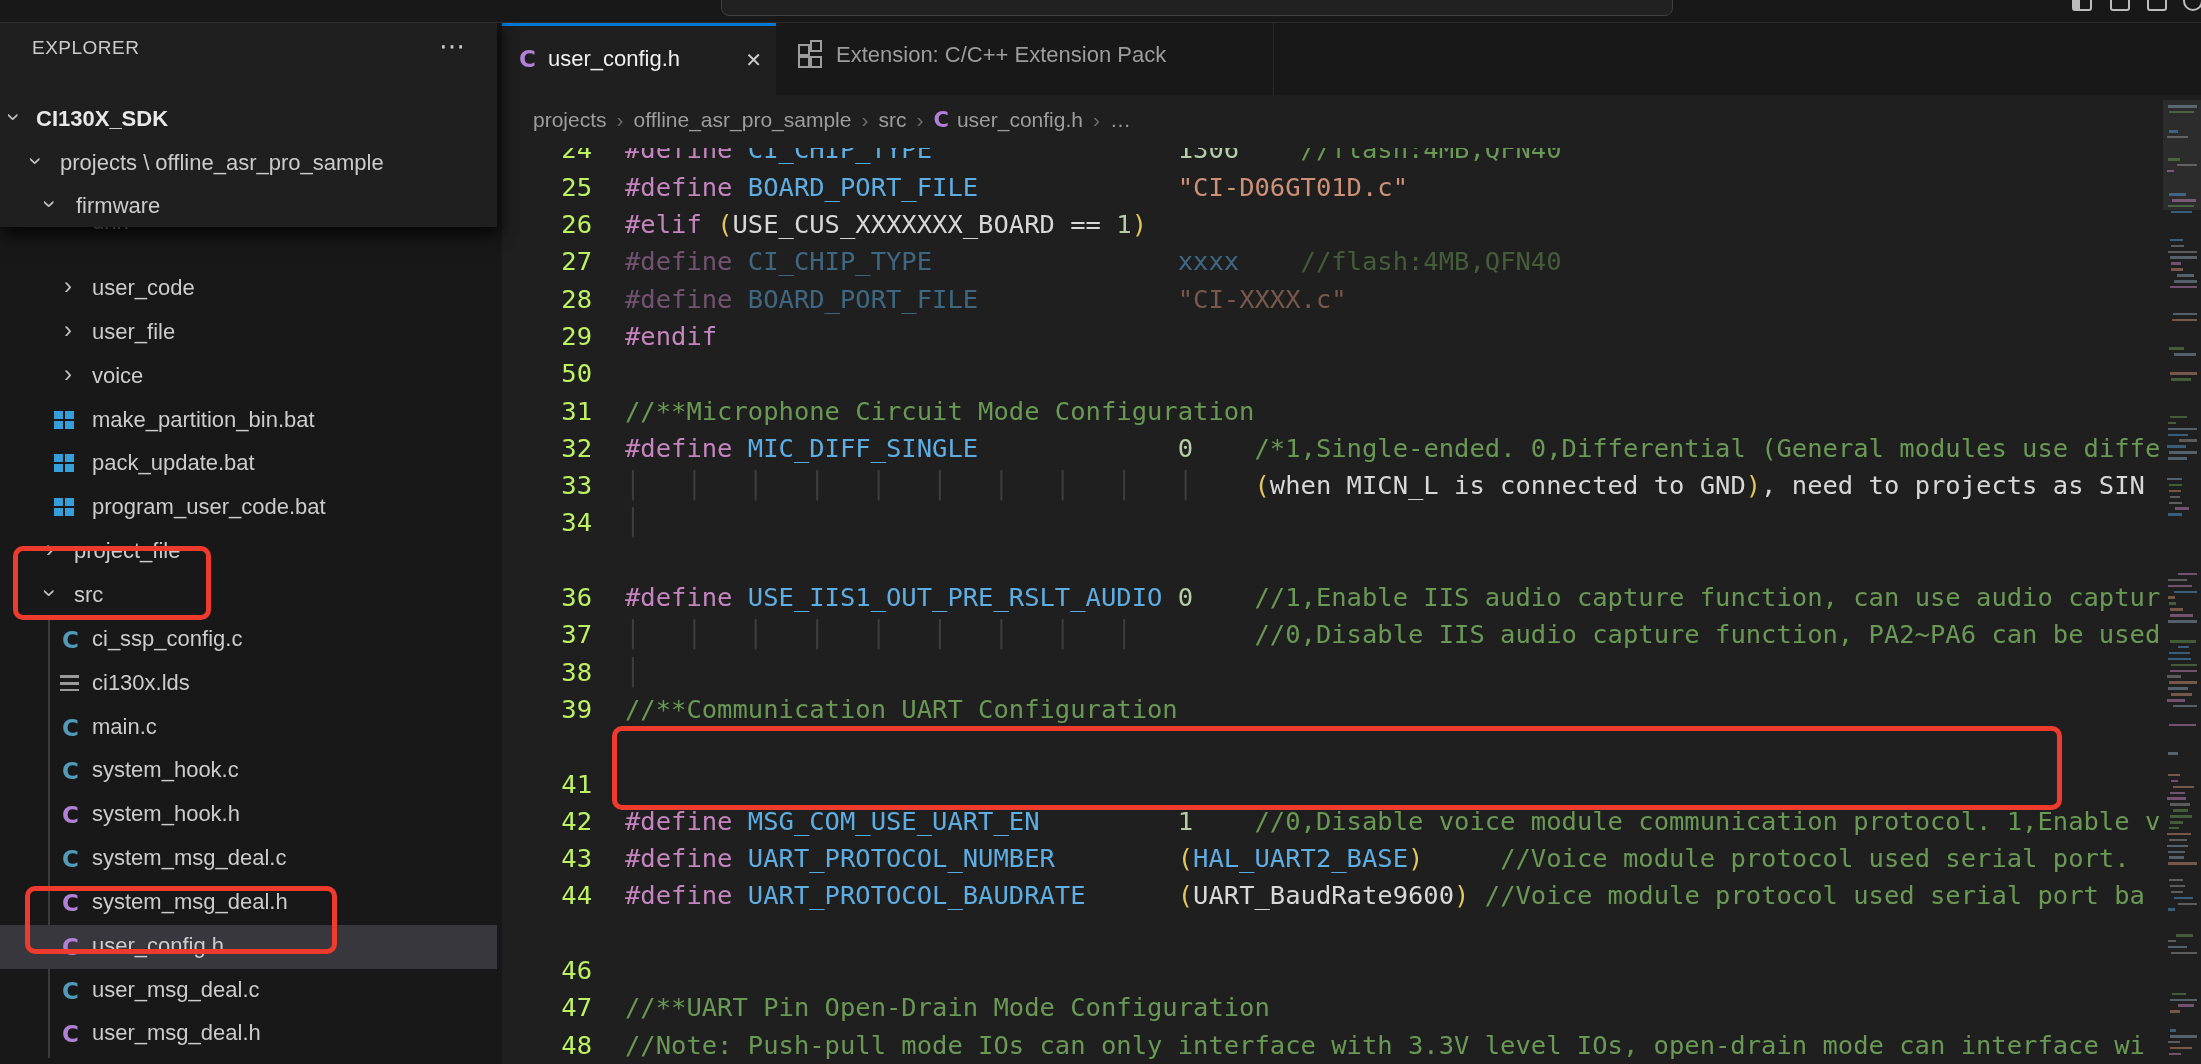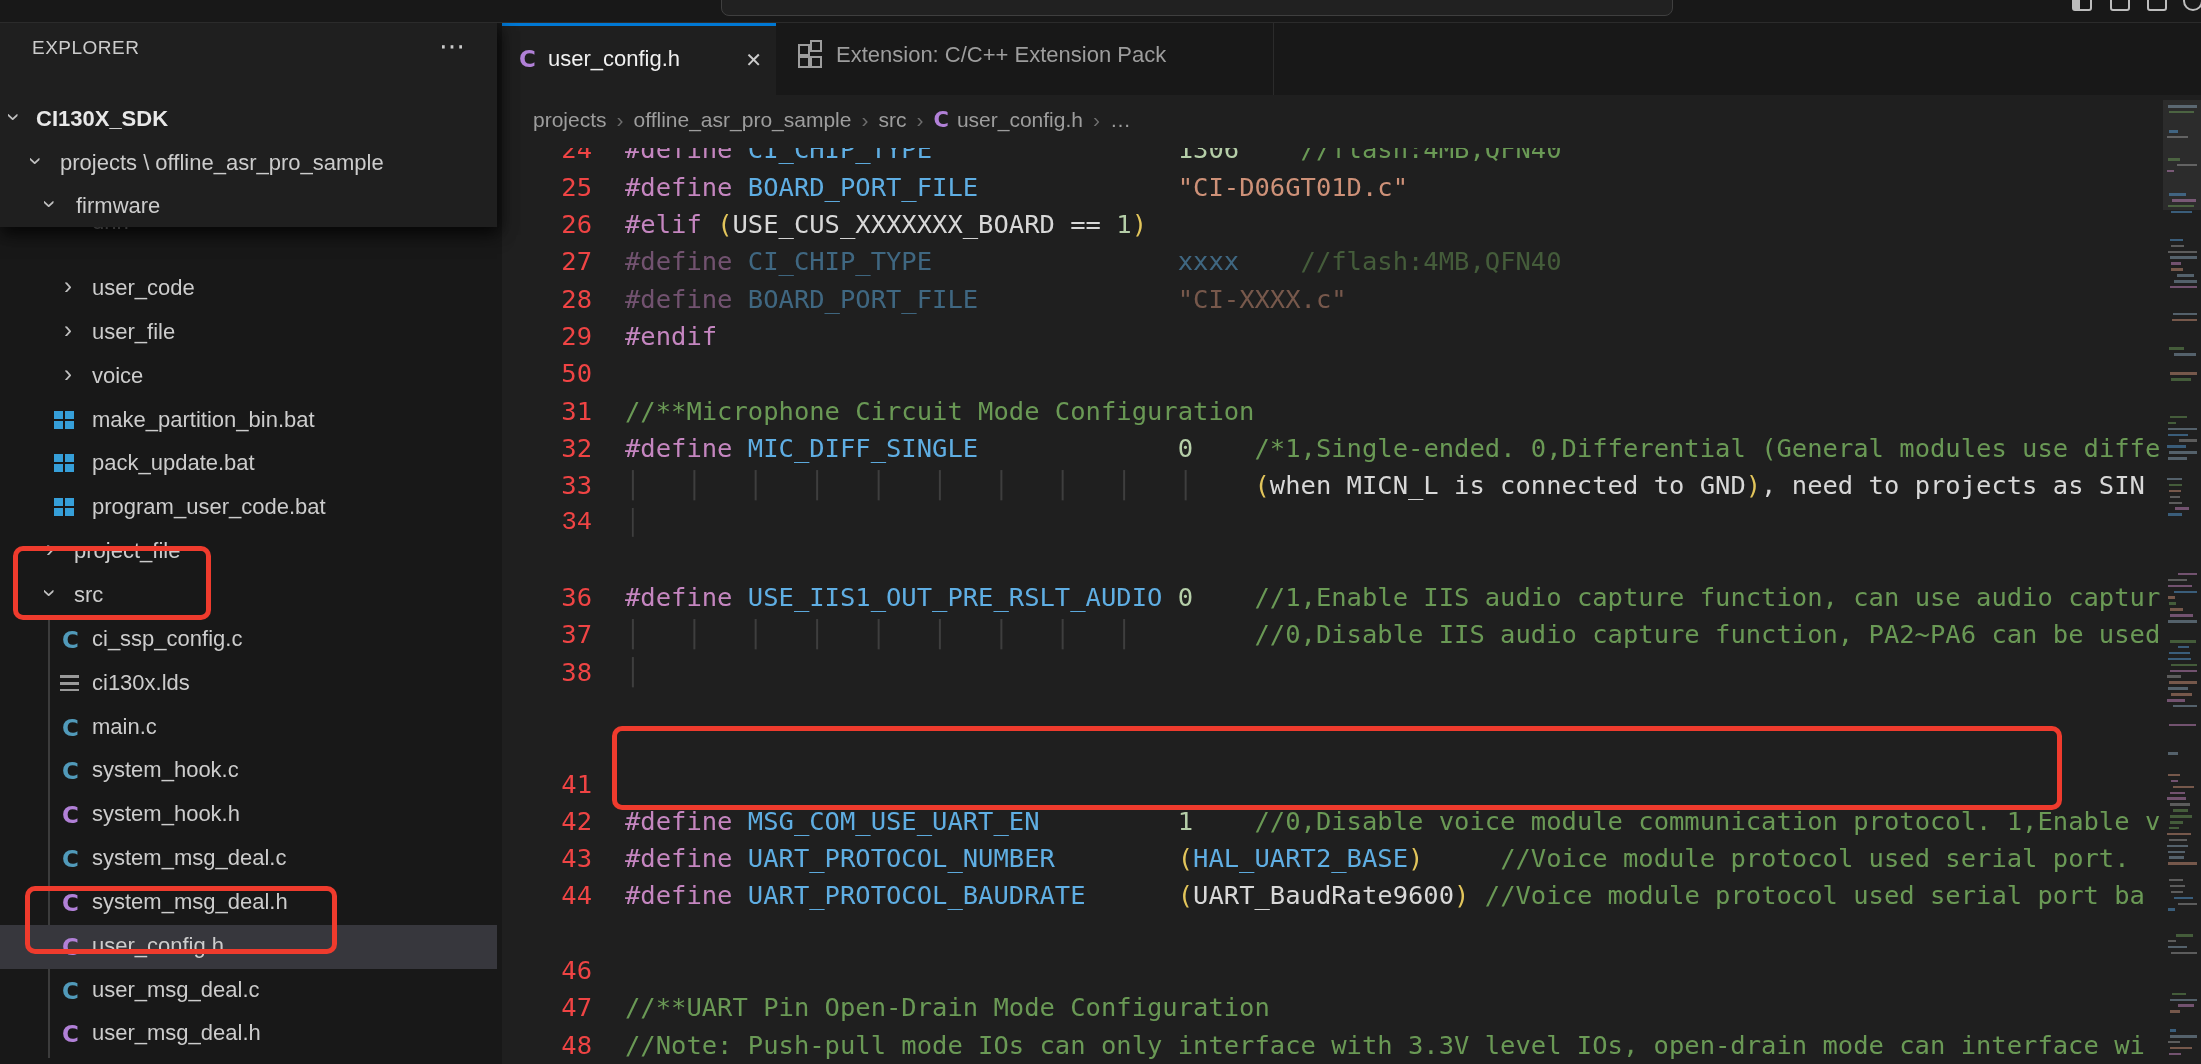--- a/index.html
+++ b/index.html
@@ -55,21 +55,21 @@
   #breadcrumbs{left:502px;top:95px;width:1661px;height:53px;background:#1f1f1f;z-index:4;
     font-size:21px;color:#9d9d9d;}
   #breadcrumbs .bc-wrap{position:absolute;left:31px;top:13px;white-space:nowrap;}
   .bc-item{cursor:pointer;}
   .bc-sep{margin:0 10px;color:#6e6e6e;}
   .bc-cicon{color:#b180d7;font-weight:bold;font-family:"DejaVu Sans",sans-serif;margin-right:8px;}
 
   #code-area{left:502px;top:95px;width:1661px;height:969px;overflow:hidden;z-index:1;}
   .cline{position:absolute;left:0;height:37px;white-space:pre;
     font-family:"DejaVu Sans Mono","Liberation Mono",monospace;font-size:25.5px;line-height:37px;}
-  .cline .ln{display:inline-block;width:90px;text-align:right;color:#ef4444;margin-right:33px;}
+  .cline .ln{display:inline-block;width:90px;text-align:right;color:#bef264;margin-right:33px;}
   .cline.dim .tok{opacity:.5;}
   .tok.kw{color:#C586C0;} .tok.id{color:#5FAEE3;} .tok.num{color:#B5CEA8;}
   .tok.str{color:#CE9178;} .tok.com{color:#6A9955;} .tok.pl{color:#D8D8D8;}
   .tok.pl2{color:#D8D8D8;} .tok.yp{color:#E2C55B;} .tok.gd{color:#3E3E3E;}
 
   
   #minimap{left:2163px;top:95px;width:38px;height:969px;background:#1f1f1f;z-index:5;}
   #minimap-slider{position:absolute;left:0;top:5px;width:38px;height:110px;background:rgba(255,255,255,.06);}
   .mm-bar{position:absolute;height:2.5px;opacity:.5;}
 
@@ -225,24 +225,25 @@
       <div class="cline" style="top: 36.4px;"><span class="ln">24</span><span class="tok kw">#define</span><span class="tok pl"> </span><span class="tok id">CI_CHIP_TYPE</span><span class="tok pl">                </span><span class="tok num">1306</span><span class="tok pl">    </span><span class="tok com">//flash:4MB,QFN40</span></div>
       <div class="cline" style="top: 73.7px;"><span class="ln">25</span><span class="tok kw">#define</span><span class="tok pl"> </span><span class="tok id">BOARD_PORT_FILE</span><span class="tok pl">             </span><span class="tok str">"CI-D06GT01D.c"</span></div>
       <div class="cline" style="top: 111px;"><span class="ln">26</span><span class="tok kw">#elif</span><span class="tok pl"> </span><span class="tok yp">(</span><span class="tok pl">USE_CUS_XXXXXXX_BOARD == </span><span class="tok num">1</span><span class="tok yp">)</span></div>
       <div class="cline dim" style="top: 148.3px;"><span class="ln">27</span><span class="tok kw">#define</span><span class="tok pl"> </span><span class="tok id">CI_CHIP_TYPE</span><span class="tok pl">                </span><span class="tok id">xxxx</span><span class="tok pl">    </span><span class="tok com">//flash:4MB,QFN40</span></div>
       <div class="cline dim" style="top: 185.6px;"><span class="ln">28</span><span class="tok kw">#define</span><span class="tok pl"> </span><span class="tok id">BOARD_PORT_FILE</span><span class="tok pl">             </span><span class="tok str">"CI-XXXX.c"</span></div>
       <div class="cline" style="top: 222.9px;"><span class="ln">29</span><span class="tok kw">#endif</span></div>
       <div class="cline" style="top: 260.2px;"><span class="ln">50</span></div>
       <div class="cline" style="top: 297.5px;"><span class="ln">31</span><span class="tok com">//**Microphone Circuit Mode Configuration</span></div>
       <div class="cline" style="top: 334.8px;"><span class="ln">32</span><span class="tok kw">#define</span><span class="tok pl"> </span><span class="tok id">MIC_DIFF_SINGLE</span><span class="tok pl">             </span><span class="tok num">0</span><span class="tok pl">    </span><span class="tok com">/*1,Single-ended. 0,Differential (General modules use diffe</span></div>
       <div class="cline" style="top: 372.1px;"><span class="ln">33</span><span class="tok gd">│   │   │   │   │   │   │   │   │   │</span><span class="tok pl">    </span><span class="tok yp">(</span><span class="tok pl">when MICN_L is connected to GND</span><span class="tok yp">)</span><span class="tok pl">, need to projects as SIN</span></div>
-      <div class="cline" style="top: 409.4px; font-family: Liberation Mono, monospace;"><span class="ln">34</span><span class="tok gd">│</span></div>
+      <div class="cline" style="top: 409.4px;"><span class="ln">34</span><span class="tok gd">│</span></div>
       <div class="cline" style="top: 484px;"><span class="ln">36</span><span class="tok kw">#define</span><span class="tok pl"> </span><span class="tok id">USE_IIS1_OUT_PRE_RSLT_AUDIO</span><span class="tok pl"> </span><span class="tok num">0</span><span class="tok pl">    </span><span class="tok com">//1,Enable IIS audio capture function, can use audio captur</span></div>
       <div class="cline" style="top: 521.3px;"><span class="ln">37</span><span class="tok gd">│   │   │   │   │   │   │   │   │</span><span class="tok pl">        </span><span class="tok com">//0,Disable IIS audio capture function, PA2~PA6 can be used</span></div>
       <div class="cline" style="top: 558.6px;"><span class="ln">38</span><span class="tok gd">│</span></div>
+      <div class="cline" style="top: 595.9px;"><span class="ln">39</span><span class="tok com">//**Communication UART Configuration</span></div>
       <div class="cline" style="top: 670.5px;"><span class="ln">41</span></div>
       <div class="cline" style="top: 707.8px;"><span class="ln">42</span><span class="tok kw">#define</span><span class="tok pl"> </span><span class="tok id">MSG_COM_USE_UART_EN</span><span class="tok pl">         </span><span class="tok num">1</span><span class="tok pl">    </span><span class="tok com">//0,Disable voice module communication protocol. 1,Enable v</span></div>
       <div class="cline" style="top: 745.1px;"><span class="ln">43</span><span class="tok kw">#define</span><span class="tok pl"> </span><span class="tok id">UART_PROTOCOL_NUMBER</span><span class="tok pl">        </span><span class="tok yp">(</span><span class="tok id">HAL_UART2_BASE</span><span class="tok yp">)</span><span class="tok pl">     </span><span class="tok com">//Voice module protocol used serial port.</span></div>
       <div class="cline" style="top: 782.4px;"><span class="ln">44</span><span class="tok kw">#define</span><span class="tok pl"> </span><span class="tok id">UART_PROTOCOL_BAUDRATE</span><span class="tok pl">      </span><span class="tok yp">(</span><span class="tok pl2">UART_BaudRate9600</span><span class="tok yp">)</span><span class="tok pl"> </span><span class="tok com">//Voice module protocol used serial port ba</span></div>
       <div class="cline" style="top: 857px;"><span class="ln">46</span></div>
       <div class="cline" style="top: 894.3px;"><span class="ln">47</span><span class="tok com">//**UART Pin Open-Drain Mode Configuration</span></div>
       <div class="cline" style="top: 931.6px;"><span class="ln">48</span><span class="tok com">//Note: Push-pull mode IOs can only interface with 3.3V level IOs, open-drain mode can interface wi</span></div>
     </div>
 
   <div id="breadcrumbs" class="abs">

